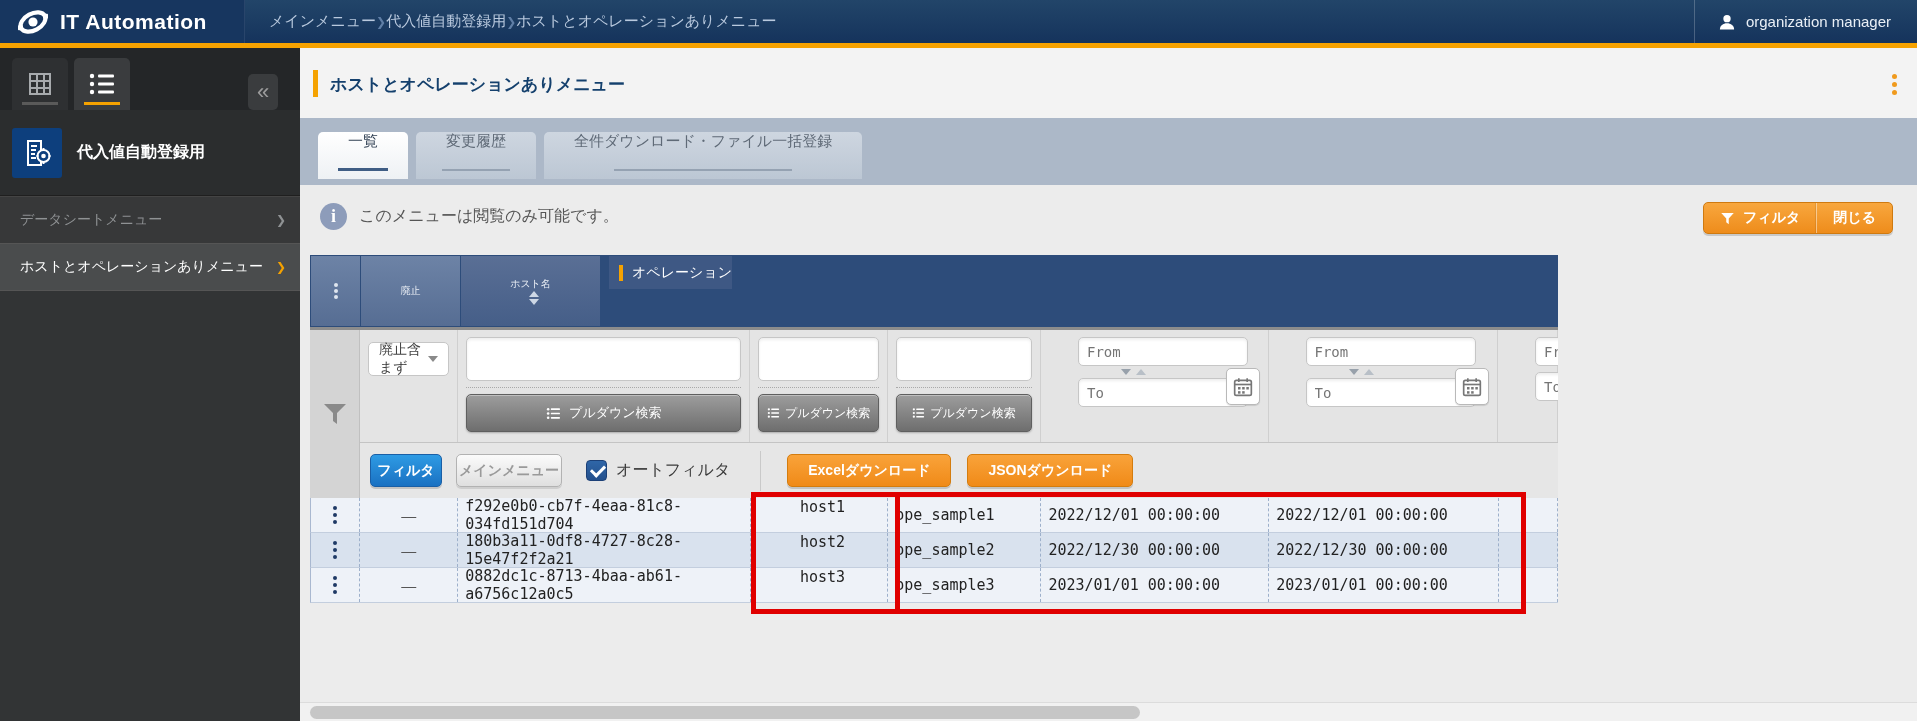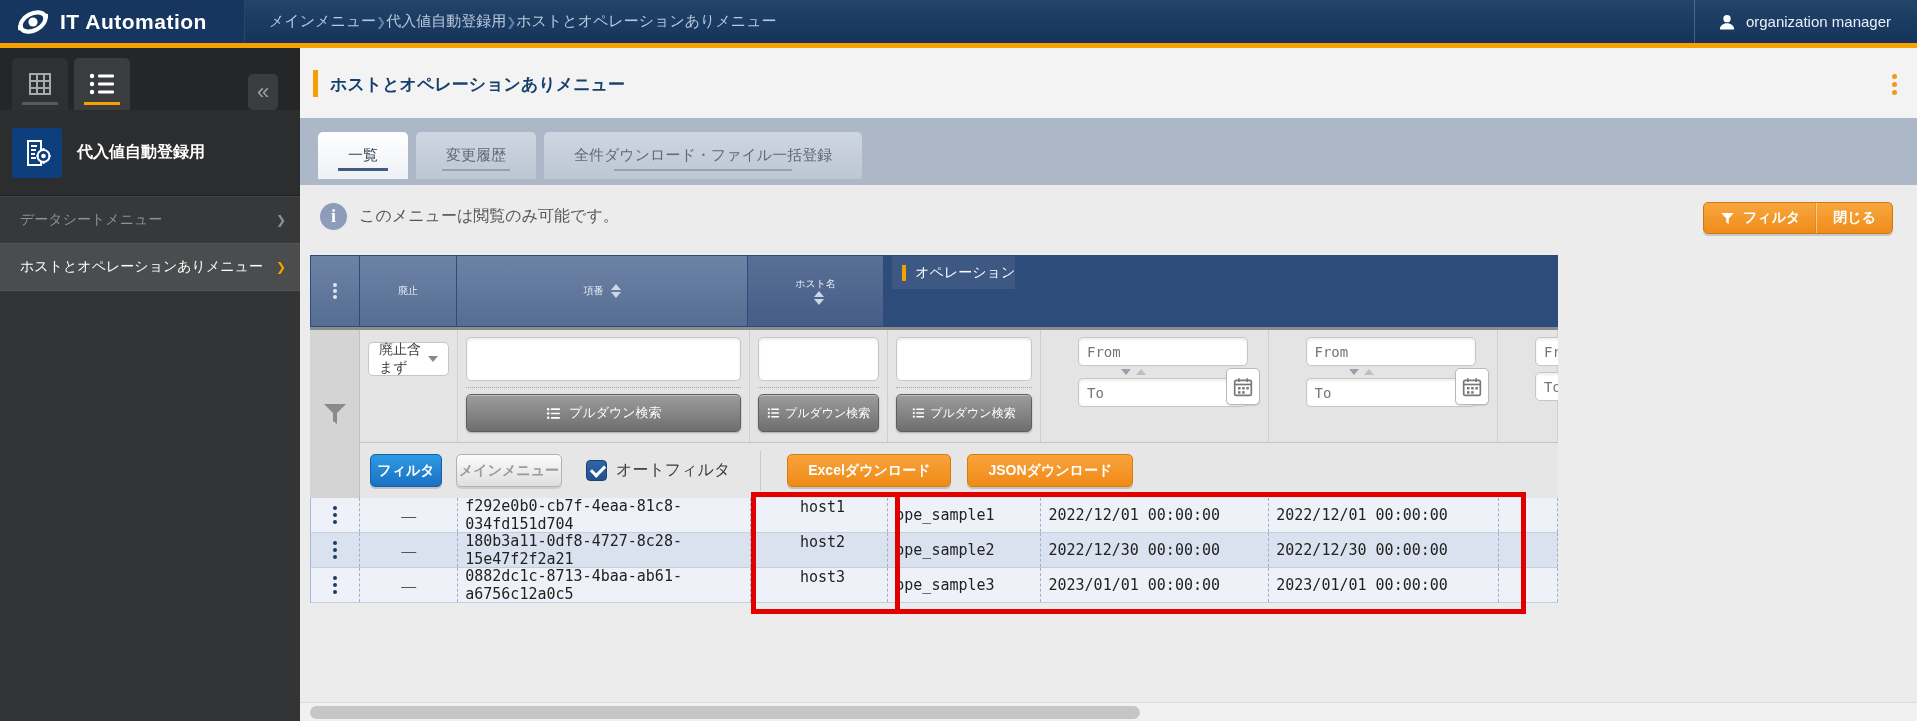--- a/index.html
+++ b/index.html
@@ -50,21 +50,21 @@
   .title-accent { position:absolute; left:13px; top:22px; width:5px; height:27px; background:#f5a201; }
   .page-title { position:absolute; left:30px; top:25px; font-size:17px; font-weight:bold; color:#14406d; }
   .title-kebab { position:absolute; right:14px; top:23px; width:18px; height:26px; border:none; background:none;
     cursor:pointer; display:flex; flex-direction:column; align-items:center; gap:3px; justify-content:center; }
   .title-kebab i { width:5px; height:5px; border-radius:50%; background:#f09a1d; }
 
   
   .tabband { position:absolute; left:300px; top:118px; width:1617px; height:67px; background:#acb8c8;
     display:flex; align-items:flex-start; padding:14px 0 0 18px; gap:8px; }
   .mtab { position:relative; height:47px; border-radius:5px 5px 0 0; padding:0 30px; font-size:15px;
-    display:flex; align-items:center; justify-content:center; cursor:pointer;
+    display:flex; align-items:flex-start; justify-content:center; cursor:pointer;
     background:linear-gradient(180deg,#ced6e0 0%,#bcc7d4 100%); color:#5f6a77; }
   .mtab .tab-under { position:absolute; bottom:8px; left:22%; right:22%; height:2px; background:#95a2b2; }
   .mtab.active { background:linear-gradient(180deg,#ffffff 0%,#eef1f4 100%); color:#2f3f52; }
   .mtab.active .tab-under { height:3px; background:#3f5d84; }
 
   
   .inforow { position:absolute; left:300px; top:185px; width:1617px; height:70px; }
   .info-left { position:absolute; left:20px; top:18px; display:flex; align-items:center; gap:12px; }
   .info-badge { width:27px; height:27px; border-radius:50%; background:#8d9cba; color:#fff;
     font-family:"Liberation Serif",serif; font-weight:bold; font-size:18px;
@@ -309,27 +309,20 @@
     <div class="hcell w-gutter">
       <span class="row-kebab" style="gap:2px">
           <i style="background:#dfe6ef"></i>
           <i style="background:#dfe6ef"></i>
           <i style="background:#dfe6ef"></i>
         </span>
     </div>
     <div class="hcell w-discard">
       <span>廃止</span>
     </div>
-    <div class="hcell w-number">
-      <span>項番</span>
-      <span class="sort">
-          <b class="up"></b>
-          <b class="down"></b>
-        </span>
-    </div>
     <div class="hcell w-host hl">
       <span>ホスト名</span>
       <span class="sort">
           <b class="up"></b>
           <b class="down"></b>
         </span>
     </div>
     <div class="op-group" style="width:682px">
       <div class="group-row">
         <span class="group-accent"></span>

